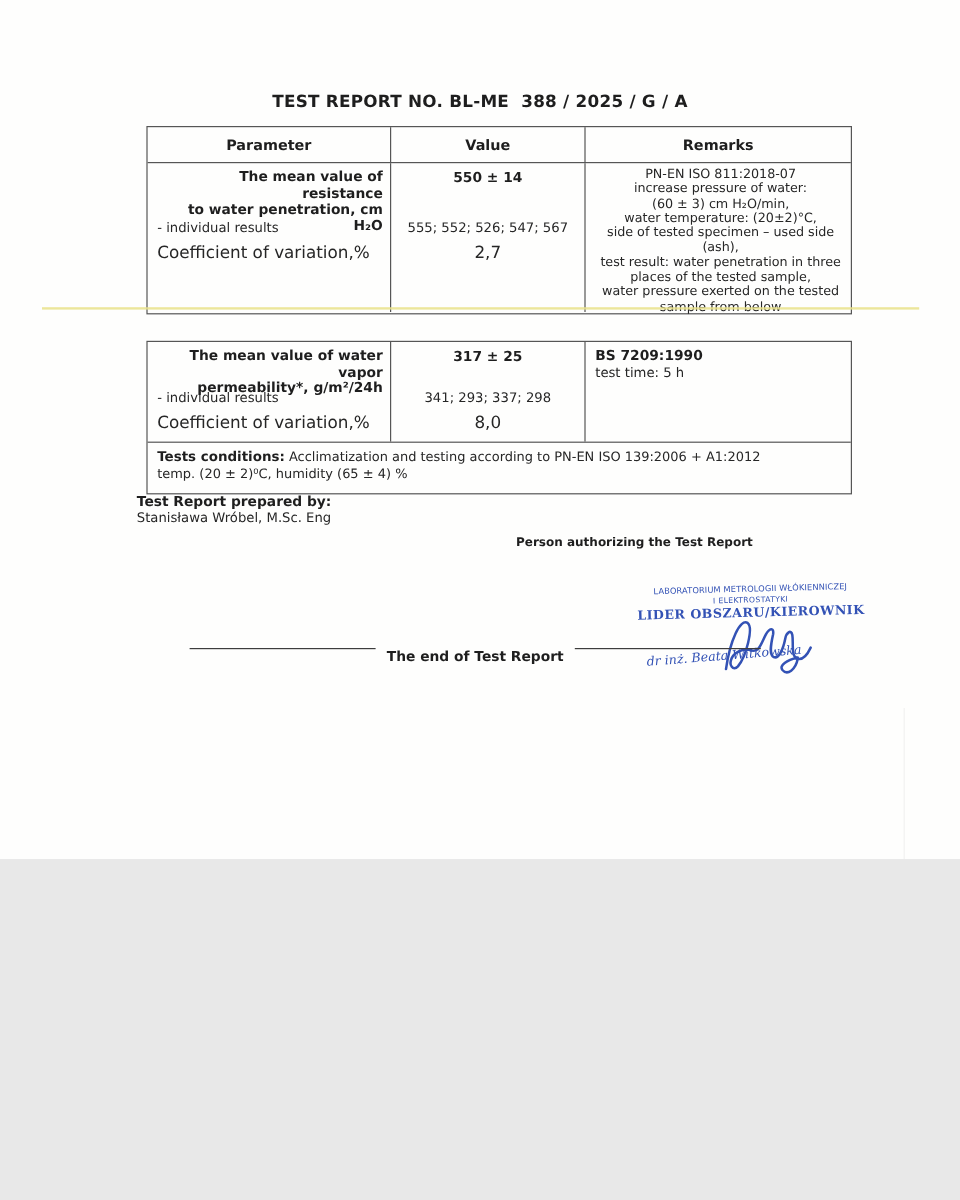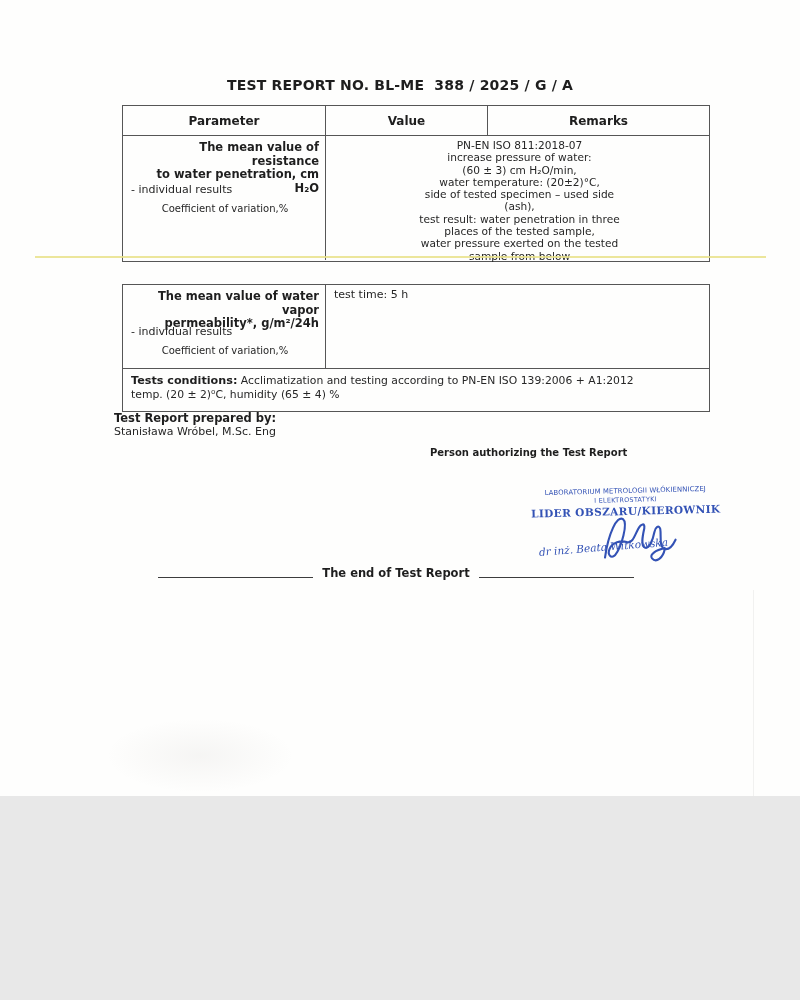--- a/index.html
+++ b/index.html
@@ -1,18 +1,18 @@
 <!DOCTYPE html>
 <html><head>
 <meta charset="utf-8">
 <style>
   * { margin:0; padding:0; box-sizing:border-box; }
   html,body { background:#e8e8e8; }
   .page {
-    position:relative; width:800px; height:796px;
+    position:relative; width:800px; height:716px;
     background:#fefefdу;
     background:#fefefd;
     font-family:"DejaVu Sans", sans-serif;
     color:#262626; overflow:hidden; margin:0 auto;
   }
   .pre { white-space:pre-line; }
 
   
   .title {
     position:absolute; top:77px; left:0; width:800px;
@@ -42,21 +42,21 @@
   .tbl2 .data-row { height:84px; border-bottom:1.4px solid #565656; }
 
   .param-cell { padding:5px 6px 0 8px; }
   .value-cell { text-align:center; padding-top:5px; }
   .remarks-cell { padding:3px 4px 0 8px; }
 
   .p-name { font-weight:bold; font-size:11.5px; line-height:13.5px; color:#1e1e1e;text-align:right; }
   .sub1 { height:42px; }
   .tbl2 .sub1 { height:35px; }
   .sub2 { height:20px; font-size:11px; }
-  .sub3 { font-size:10px;text-align:center; }
+  .sub3 { font-size:14px; }
   .v-mean { font-weight:bold; font-size:11.5px; color:#1e1e1e; }
 
   .remarks-text { font-size:10.6px; line-height:12.3px;text-align:center; }
   .remarks-std { font-weight:bold; font-size:11.5px; line-height:13.5px; color:#1e1e1e; padding-top:2px; }
   .remarks-note { font-size:11px; line-height:13.5px; }
 
   .cond-row { padding:5px 8px 0 8px; font-size:10.8px; line-height:14px; }
   .cond-label { font-weight:bold; font-size:11.2px; color:#1e1e1e; }
 
   
@@ -89,22 +89,22 @@
   }
   .stamp-signee {
     font-family:"DejaVu Serif", serif; font-style:italic;
     font-size:10.5px; margin-top:22px; text-align:left; padding-left:14px;
     transform:rotate(-3deg); white-space:pre;
   }
   .sig-svg { position:absolute; left:74px; top:24px; }
 
   
   .end-row {
-    position:absolute; left:158px; top:566px; width:476px;
-    display:flex; align-items:flex-end; gap:9px;
+    position:absolute; left:158px; top:540px; width:476px;
+    display:flex; align-items:flex-start; gap:9px;
   }
   .end-line { height:1px; border-bottom:1.5px solid #3d3d3d; width:161px; margin-bottom:2px; }
   .end-text { font-weight:bold; font-size:11.5px; color:#1e1e1e; white-space:pre; }
 
   
   .smudge {
     position:absolute; left:105px; top:718px; width:190px; height:75px;
     background:radial-gradient(ellipse at center, rgba(110,100,95,0.06), rgba(110,100,95,0.0) 70%);
   }
   .paper-edge {
@@ -132,20 +132,25 @@
       <div class="hdr-cell c1">Parameter</div>
       <div class="hdr-cell c2">Value</div>
       <div class="hdr-cell c3">Remarks</div>
     </div>
     <div class="data-row">
       <div class="c1 param-cell">
         <div class="p-name pre sub1">The mean value of resistance
 to water penetration, cm H₂O</div>
         <div class="sub2">- individual results</div>
         <div class="sub3">Coefficient of variation,%</div>
+      </div>
+      <div class="c2 value-cell">
+        <div class="v-mean sub1">550 ± 14</div>
+        <div class="sub2">555; 552; 526; 547; 567</div>
+        <div class="sub3">2,7</div>
       </div>
       <div class="c3 remarks-cell">
         <div class="remarks-text pre">PN-EN ISO 811:2018-07
 increase pressure of water:
 (60 ± 3) cm H₂O/min,
 water temperature: (20±2)°C,
 side of tested specimen – used side
 (ash),
 test result: water penetration in three
 places of the tested sample,
@@ -158,21 +163,27 @@
   <div class="scan-line" style="background: rgb(233, 226, 138);"></div>
 
   <div class="tbl tbl2">
     <div class="data-row">
       <div class="c1 param-cell">
         <div class="p-name pre sub1">The mean value of water vapor
 permeability*, g/m²/24h</div>
         <div class="sub2">- individual results</div>
         <div class="sub3">Coefficient of variation,%</div>
       </div>
+      <div class="c2 value-cell">
+        <div class="v-mean sub1">317 ± 25</div>
+        <div class="sub2">341; 293; 337; 298</div>
+        <div class="sub3">8,0</div>
+      </div>
       <div class="c3 remarks-cell">
+        <div class="remarks-std">BS 7209:1990</div>
         <div class="remarks-note">test time: 5 h</div>
       </div>
     </div>
     <div class="cond-row">
       <span class="cond-label">Tests conditions:</span><span class="pre"> Acclimatization and testing according to PN-EN ISO 139:2006 + A1:2012
 temp. (20 ± 2)⁰C, humidity (65 ± 4) %</span>
     </div>
   </div>
 
   <div class="prepared">

